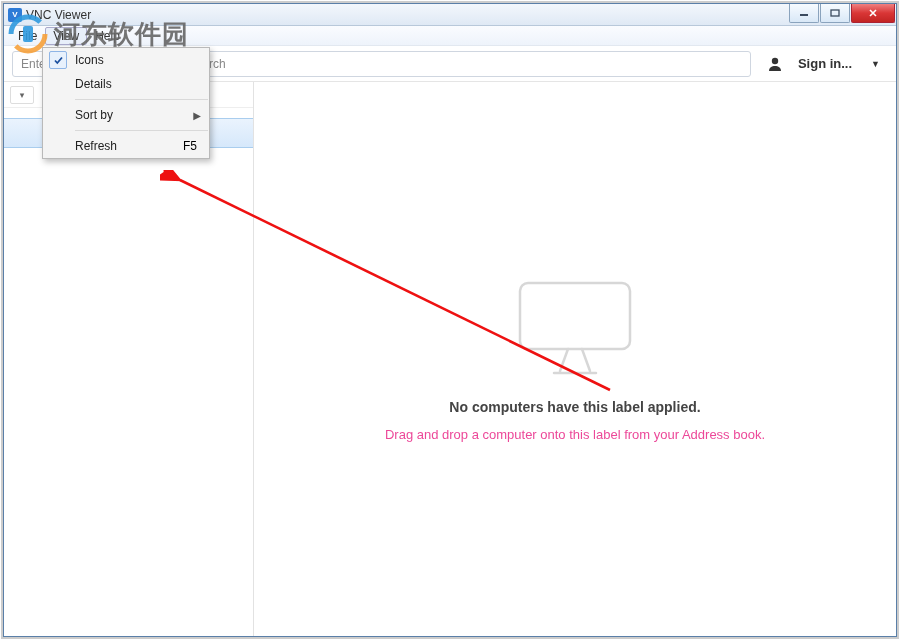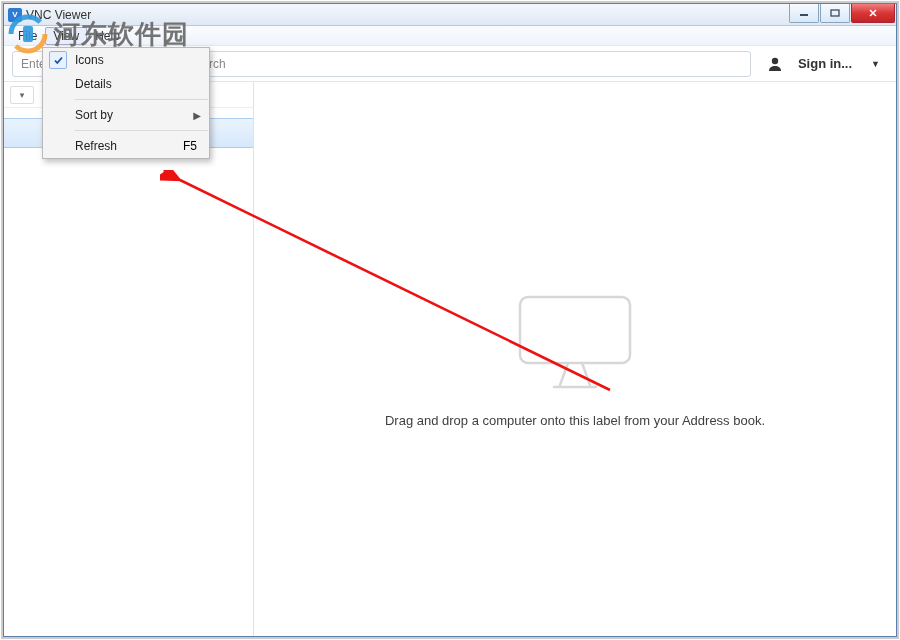--- a/index.html
+++ b/index.html
@@ -28,21 +28,21 @@
 
 .body { flex: 1; display: flex; min-height: 0; }
 .sidebar { width: 250px; border-right: 1px solid #e2e2e2; display: flex; flex-direction: column; }
 .sbfilter { height: 26px; border-bottom: 1px solid #eee; display: flex; align-items: center; padding: 0 6px; }
 .sbfilter .drop { width: 24px; height: 18px; border: 1px solid #ddd; border-radius: 2px; display: flex; align-items: center; justify-content: center; font-size: 9px; color: #666; cursor: pointer; }
 .sbitem { height: 30px; background: linear-gradient(#eaf3fd,#d6e8fb); border: 1px solid #a9cdee; border-left: none; border-right: none; margin-top: 10px; }
 
 .main { flex: 1; display: flex; flex-direction: column; align-items: center; justify-content: center; position: relative; }
 .monitor { width: 130px; height: 100px; margin-bottom: 22px; }
 .empty-h { font-size: 14px; font-weight: 600; color: #444; margin-bottom: 12px; }
-.empty-p { font-size: 13px; color: #404040; }
+.empty-p { font-size: 13px; color: #ec4899; }
 
 .viewmenu { position: absolute; left: 42px; top: 47px; width: 168px; background: #f4f4f4; border: 1px solid #b9b9b9; box-shadow: 2px 3px 6px rgba(0,0,0,.25); font-size: 12px; color: #222; z-index: 50; }
 .viewmenu .sep { height: 1px; background: #d9d9d9; margin: 3px 1px 3px 32px; }
 .viewmenu .row { height: 24px; display: flex; align-items: center; padding: 0 10px 0 32px; position: relative; cursor: pointer; }
 .viewmenu .chk { position: absolute; left: 6px; width: 18px; height: 18px; border: 1px solid #8fb5e6; background: #e8f1fc; border-radius: 2px; display: flex; align-items: center; justify-content: center; }
 .viewmenu .submenu { position: absolute; right: 8px; font-size: 10px; color: #555; }
 .viewmenu .short { position: absolute; right: 12px; color: #000000; font-size: 12px; }
 
 .arrow { position: absolute; left: 160px; top: 170px; z-index: 40; pointer-events: none; }
 
@@ -107,20 +107,21 @@
         <div class="drop">▾</div>
       </div>
       <div class="sbitem"></div>
     </div>
 
     <div class="main">
       <svg class="monitor" viewBox="0 0 130 100">
         <rect x="10" y="6" width="110" height="66" rx="8" fill="none" stroke="#d7d7d7" stroke-width="2.5"></rect>
         <path d="M58 72 L50 94 M72 72 L80 94 M44 96 L86 96" fill="none" stroke="#d7d7d7" stroke-width="2.5" stroke-linecap="round"></path>
       </svg>
+      <div class="empty-h">No computers have this label applied.</div>
       <div class="empty-p">Drag and drop a computer onto this label from your Address book.</div>
     </div>
   </div>
 </div>
 
 <div class="viewmenu">
   <div class="row">
     <span class="chk">
       <svg width="11" height="11" viewBox="0 0 11 11">
           <path d="M2 5.5 L4.3 8 L9 2.5" stroke="#1b4f9e" stroke-width="1.8" fill="none"></path>

